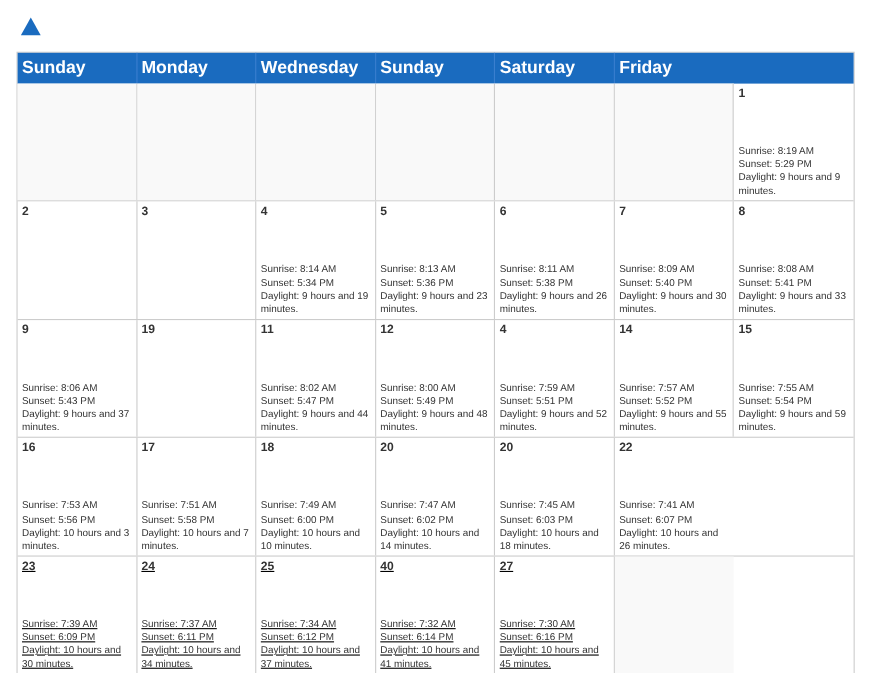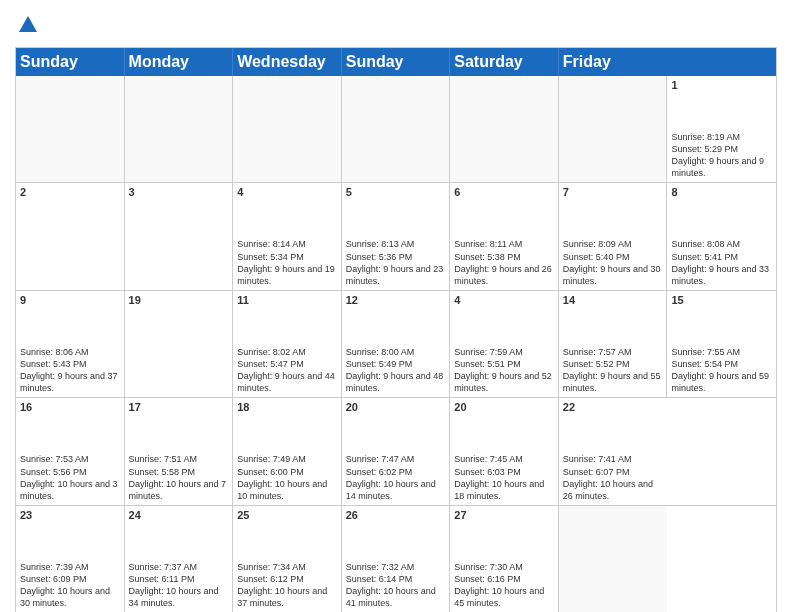--- a/index.html
+++ b/index.html
@@ -77,21 +77,21 @@
       flex: 1;
       display: flex;
       flex-direction: column;
     }
     .cal-row {
       display: grid;
       grid-template-columns: repeat(7, 1fr);
       flex: 1;
       border-bottom: 1px solid #ccc;
     }
-    .cal-row:last-child { border-bottom: none; }
+    .cal-row:last-child { border-bottom: none; text-decoration: underline; }
     .cal-cell {
       padding: 3px 4px;
       border-right: 1px solid #ccc;
       font-size: 9.5px;
       color: #333;
       vertical-align: top;
       min-height: 0;
       overflow: hidden;
     }
     .cal-cell:last-child { border-right: none; }
@@ -245,21 +245,21 @@
           </div>
           <div class="cal-cell">
             <span class="day-num">24</span>
             <div class="day-info">Sunrise: 7:37 AM<br>Sunset: 6:11 PM<br>Daylight: 10 hours and 34 minutes.</div>
           </div>
           <div class="cal-cell">
             <span class="day-num">25</span>
             <div class="day-info">Sunrise: 7:34 AM<br>Sunset: 6:12 PM<br>Daylight: 10 hours and 37 minutes.</div>
           </div>
           <div class="cal-cell">
-            <span class="day-num">26</span>
+            <span class="day-num">40</span>
             <div class="day-info">Sunrise: 7:32 AM<br>Sunset: 6:14 PM<br>Daylight: 10 hours and 41 minutes.</div>
           </div>
           <div class="cal-cell">
             <span class="day-num">27</span>
             <div class="day-info">Sunrise: 7:30 AM<br>Sunset: 6:16 PM<br>Daylight: 10 hours and 45 minutes.</div>
           </div>
           <div class="cal-cell empty"></div>
         </div>
       </div>
   </div>

